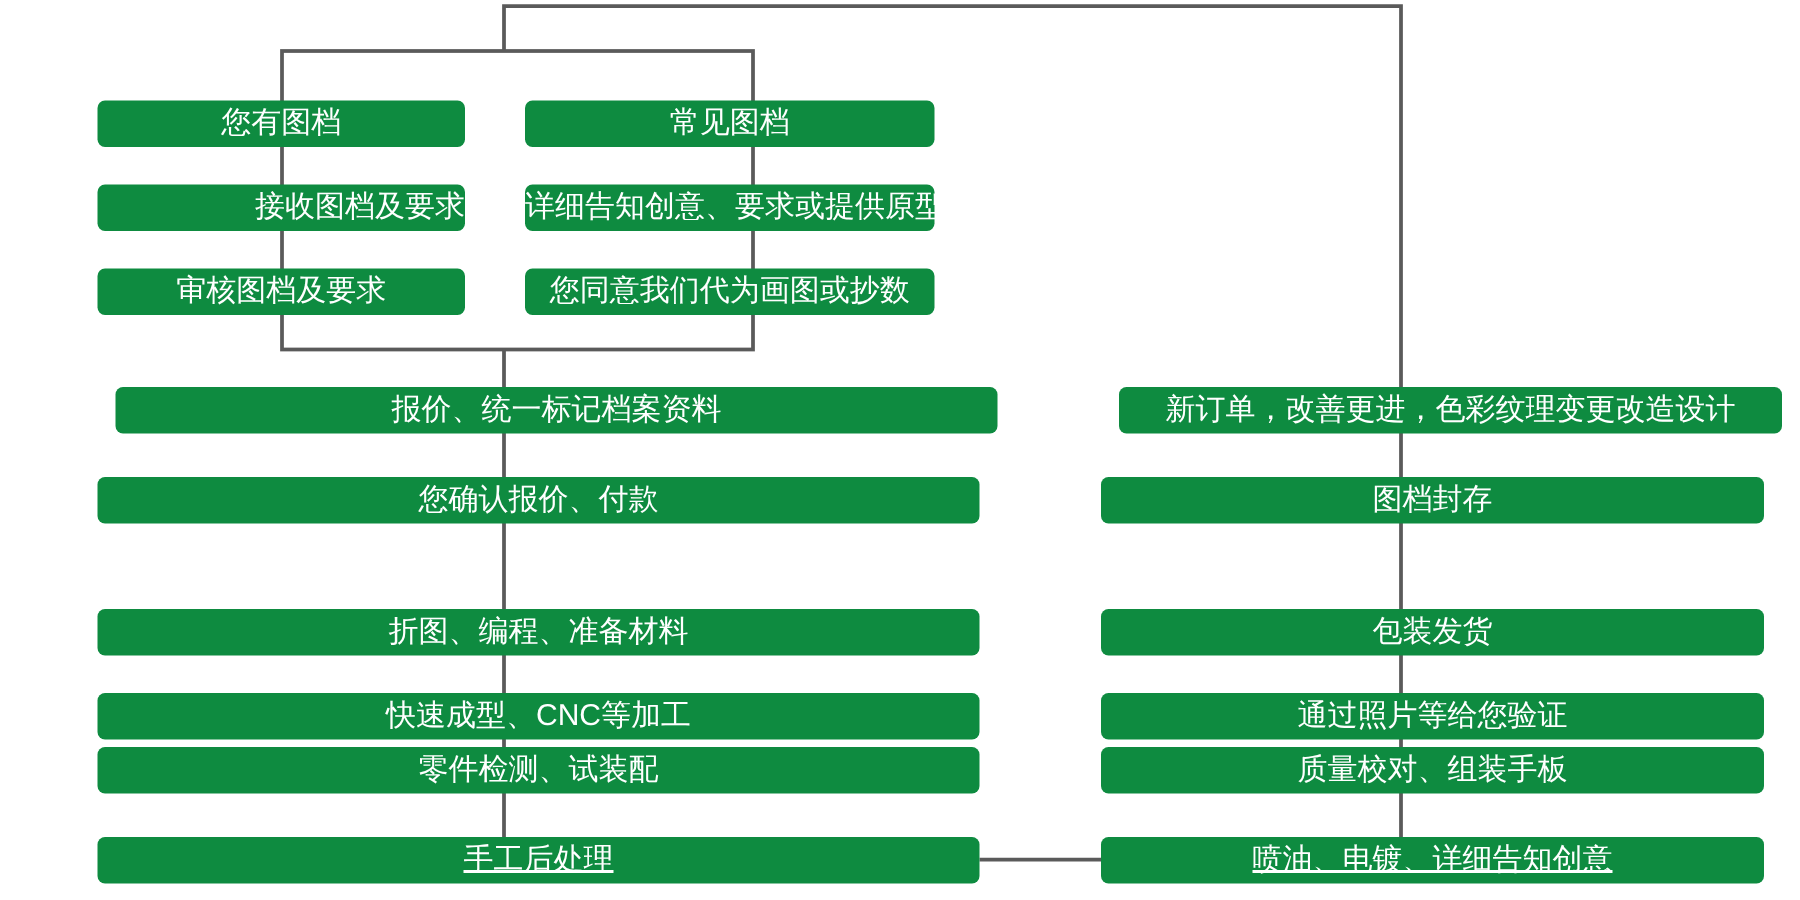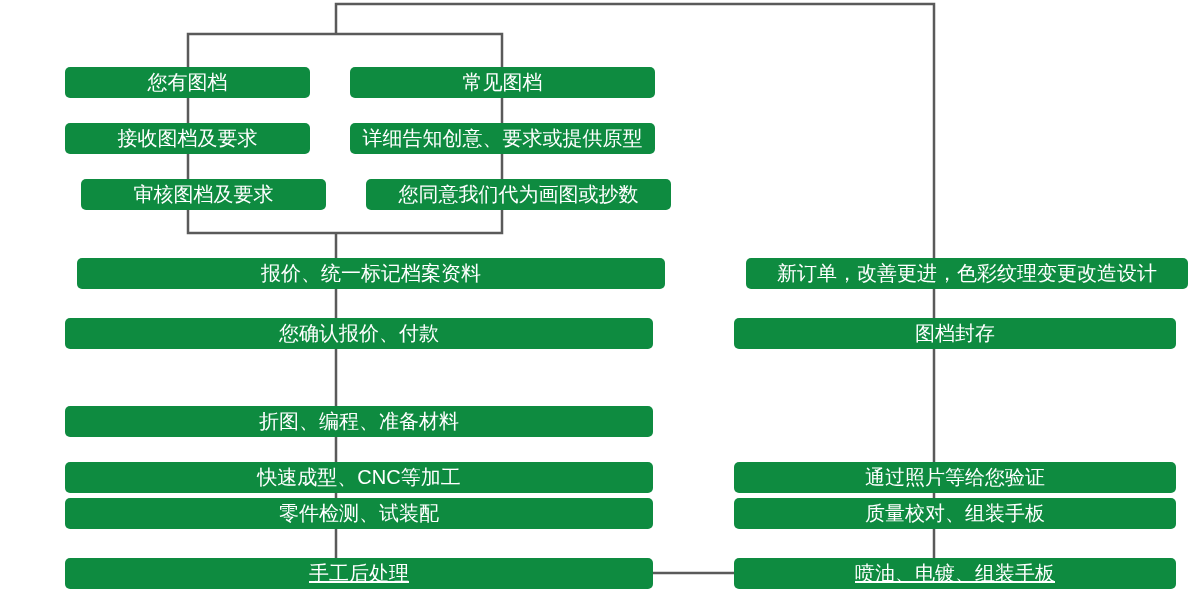--- a/index.html
+++ b/index.html
@@ -29,24 +29,24 @@
     border-radius:5px;
     color:var(--text-color);
     font-size:20px;
     line-height:31px;
     text-align:center;
     white-space:nowrap;
     z-index:1;
   }
   
   .col-branch-left{left:65px;width:245px;}
-  .col-branch-right{left:350px;width:305px;}
+  .col-branch-right{left:350px;width:273px;}
   .col-main{left:65px;width:588px;}
   .col-return{left:734px;width:442px;}
-  .row-b1{top:67px;}  .row-b2{top:123px;} .row-b3{top:179px;margin-left:16px;}
+  .row-b1{top:67px;}  .row-b2{top:123px;text-align:right;} .row-b3{top:179px;}
   .row-1{top:258px;margin-left:12px;}  .row-2{top:318px;}  .row-3{top:378px;margin-top:28px;}
   .row-4{top:462px;}  .row-5{top:498px;}  .row-6{top:558px;text-decoration:underline;}
 </style>
 </head>
 <body>
 
 <div class="canvas">
 
   <svg class="connectors" width="1200" height="600">
 
@@ -69,17 +69,18 @@
 
   <div class="node col-main row-1">报价、统一标记档案资料</div>
   <div class="node col-main row-2">您确认报价、付款</div>
   <div class="node col-main row-3">折图、编程、准备材料</div>
   <div class="node col-main row-4">快速成型、CNC等加工</div>
   <div class="node col-main row-5">零件检测、试装配</div>
   <div class="node col-main row-6">手工后处理</div>
 
   <div class="node col-return row-1">新订单，改善更进，色彩纹理变更改造设计</div>
   <div class="node col-return row-2">图档封存</div>
+  <div class="node col-return row-3">包装发货</div>
   <div class="node col-return row-4">通过照片等给您验证</div>
   <div class="node col-return row-5">质量校对、组装手板</div>
-  <div class="node col-return row-6">喷油、电镀、组装手板</div>
+  <div class="node col-return row-6">喷油、电镀、详细告知创意</div>
 
 </div>
 
 </body></html>

